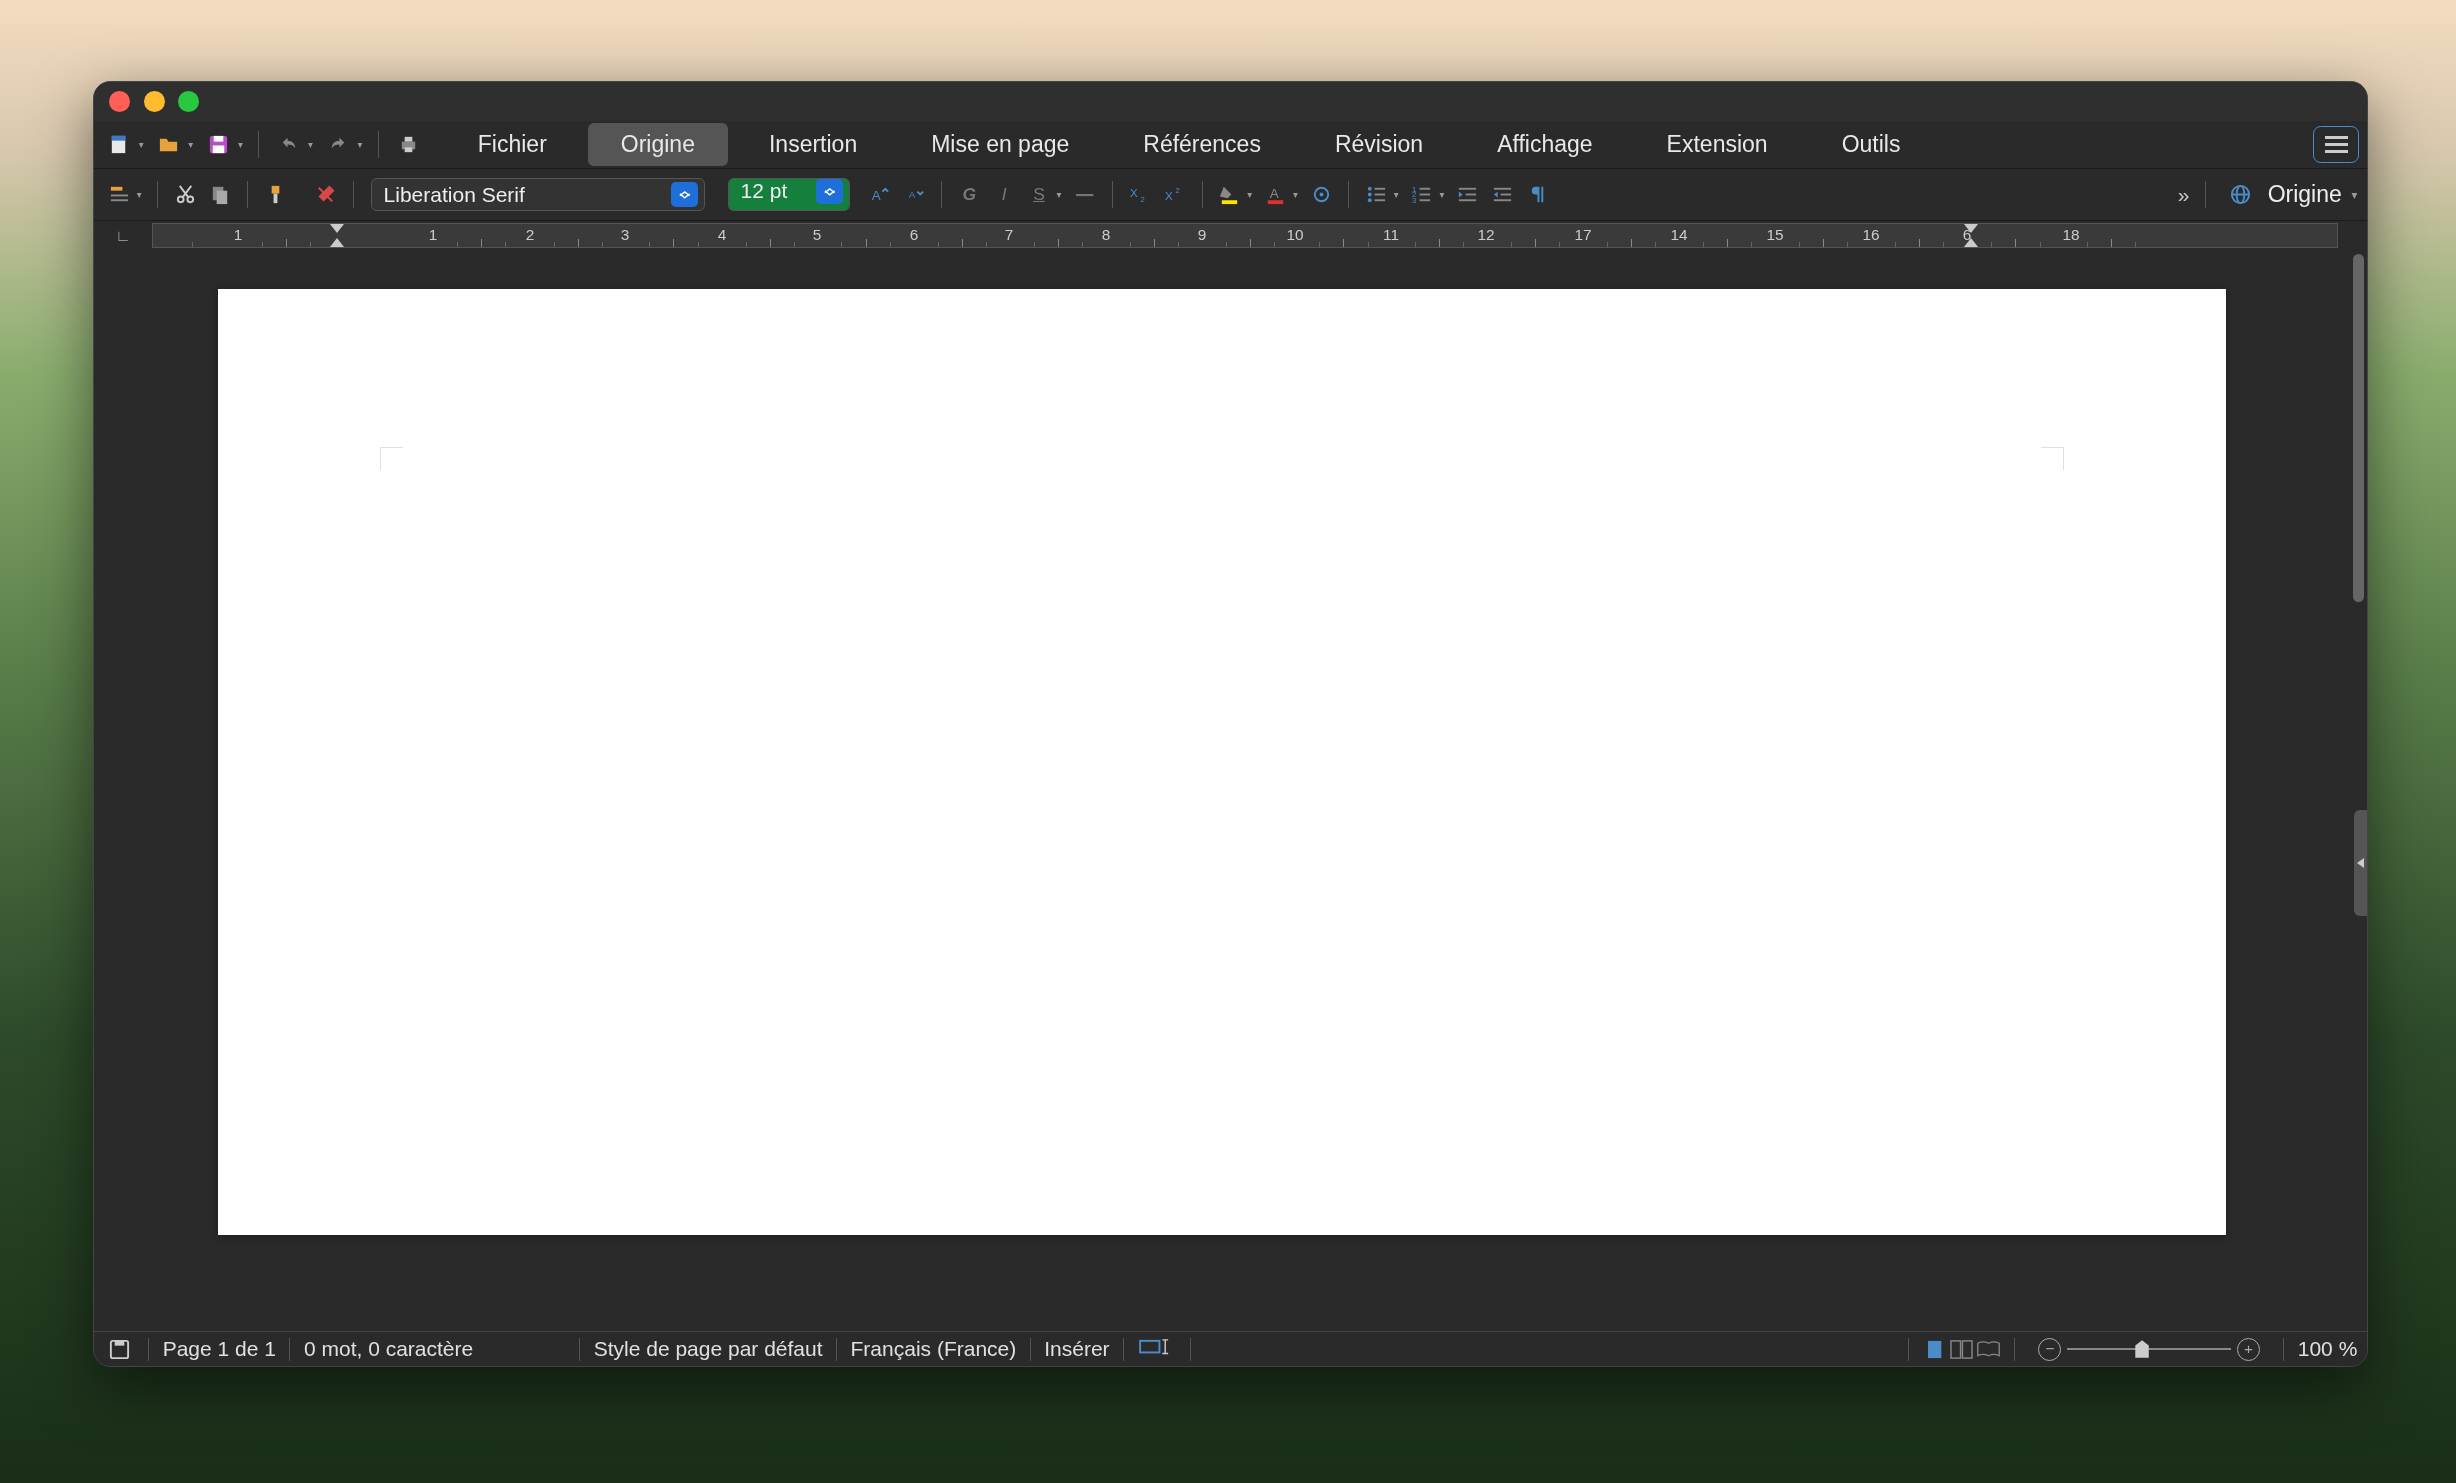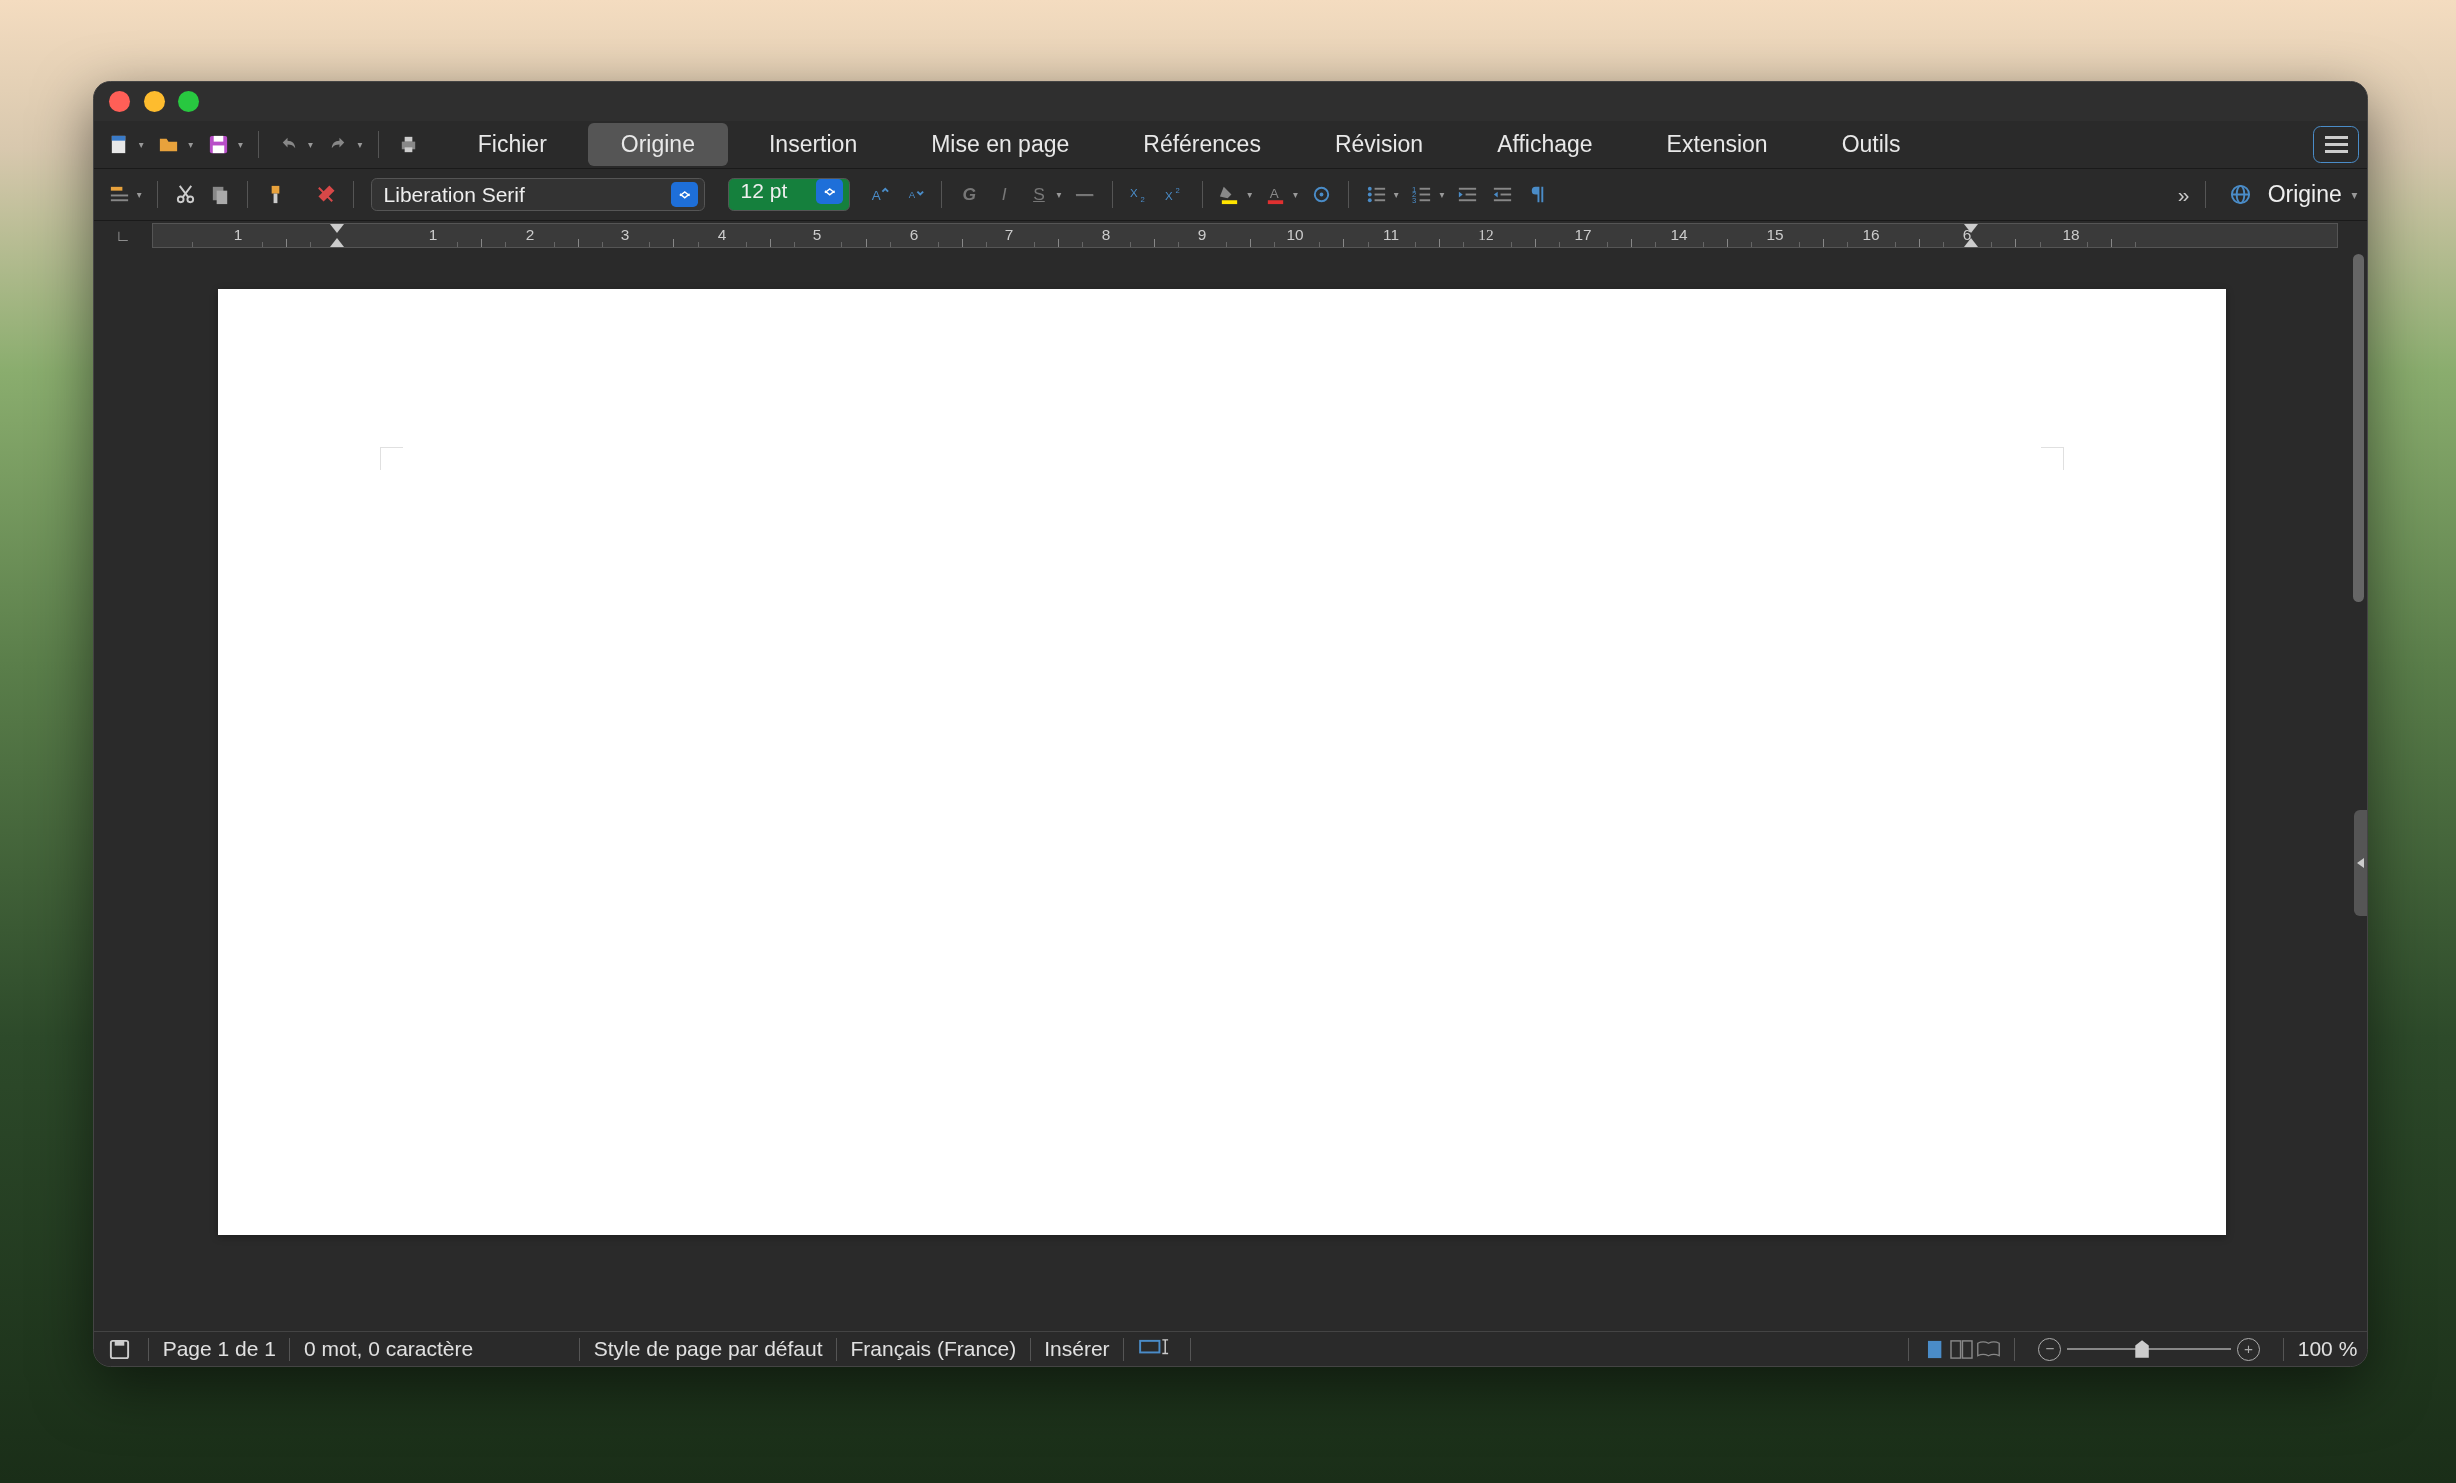--- a/index.html
+++ b/index.html
@@ -617,21 +617,21 @@
           <div class="ruler-tick-major" style="left: 1097px;"></div>
           <div class="ruler-tick-minor" style="left: 1121px;"></div>
           <div class="ruler-num" style="left: 1142px;">10</div>
           <div class="ruler-tick-minor" style="left: 1166px;"></div>
           <div class="ruler-tick-major" style="left: 1190px;"></div>
           <div class="ruler-tick-minor" style="left: 1215px;"></div>
           <div class="ruler-num" style="left: 1238px;">11</div>
           <div class="ruler-tick-minor" style="left: 1262px;"></div>
           <div class="ruler-tick-major" style="left: 1286px;"></div>
           <div class="ruler-tick-minor" style="left: 1310px;"></div>
-          <div class="ruler-num" style="left: 1333px; font-family: Liberation Serif, serif;">12</div>
+          <div class="ruler-num" style="left: 1333px;">12</div>
           <div class="ruler-tick-minor" style="left: 1358px;"></div>
           <div class="ruler-tick-major" style="left: 1382px;"></div>
           <div class="ruler-tick-minor" style="left: 1406px;"></div>
           <div class="ruler-num" style="left: 1430px;">17</div>
           <div class="ruler-tick-minor" style="left: 1454px;"></div>
           <div class="ruler-tick-major" style="left: 1478px;"></div>
           <div class="ruler-tick-minor" style="left: 1502px;"></div>
           <div class="ruler-num" style="left: 1526px;">14</div>
           <div class="ruler-tick-minor" style="left: 1550px;"></div>
           <div class="ruler-tick-major" style="left: 1574px;"></div>

